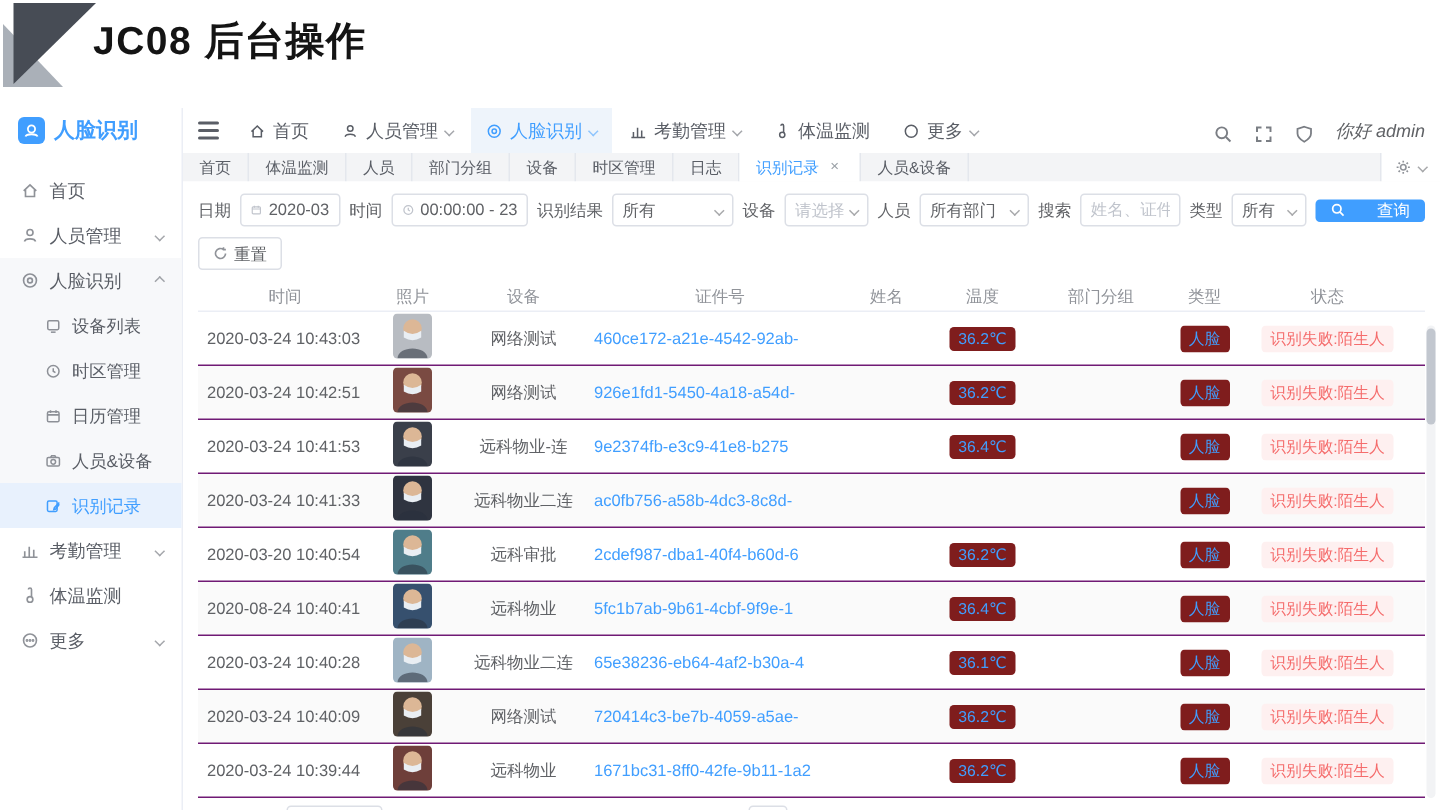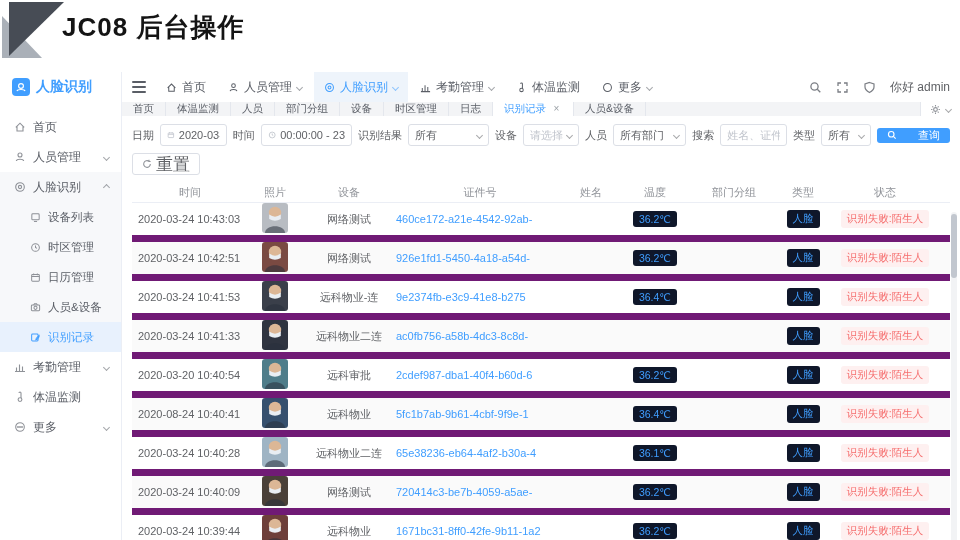--- a/index.html
+++ b/index.html
@@ -34,21 +34,21 @@
   
   .main { flex:1; display:flex; flex-direction:column; min-width:0; }
 
   
   .topnav { height:30px; display:flex; align-items:center; padding:0 10px; gap:2px; background:#fff; }
   .hamburger { width:14px; display:flex; flex-direction:column; gap:3px; margin-right:8px; cursor:pointer; }
   .hamburger i { height:2px; background:#5a5e66; border-radius:1px; }
   .nav-item { display:flex; align-items:center; gap:5px; height:30px; padding:0 10px;
     font-size:12px; color:#5a5e66; cursor:pointer; }
   .nav-item.active { background:#eef4fb; color:#409eff; }
-  .topnav-right { margin-left:auto; display:flex; align-items:center; gap:14px; }
+  .topnav-right { margin-left:auto; display:flex; align-items:flex-end; gap:14px;font-style:italic; }
   .tool-ico { cursor:pointer; opacity:.8; }
   .greeting { font-size:12px; color:#606266; }
 
   
   .chev { display:none; width:5px; height:5px; border-right:1px solid currentColor;
     border-bottom:1px solid currentColor; transform:rotate(45deg); opacity:.55; }
   .chev.show { display:inline-block; }
   .chev.up { transform:rotate(-135deg); }
   .chev.always { display:inline-block; }
 
@@ -74,41 +74,41 @@
     display:flex; align-items:center; gap:4px; padding:0 6px; font-size:11px; color:#606266; }
   .f-input input { border:none; outline:none; width:100%; font-size:11px; color:#606266;
     font-family:inherit; background:transparent; }
   .f-input input::placeholder { color:#c0c4cc; }
   .f-select { justify-content:space-between; cursor:pointer; }
   .f-select .ph { color:#c0c4cc; }
   .btn-query { height:15px; background:#409eff; color:#fff; border:none; border-radius:3px;
     padding:0 10px; font-size:11px; display:flex; align-items:center; gap:21px; cursor:pointer;
     font-family:inherit; }
   .btn-reset { margin-top:7px; height:22px; border:1px solid #dcdfe6; background:#fff;
-    border-radius:3px; padding:0 9px; font-size:17px; color:#606266; display:inline-flex;
+    border-radius:3px; padding:0 9px; font-size:11px; color:#606266; display:inline-flex;
     align-items:center; gap:4px; cursor:pointer; font-family:inherit; }
 
   
   .tbl { margin-top:8px; }
   .thead, .trow { display:grid;
     grid-template-columns:116px 54px 94px 168px 54px 74px 84px 54px 110px; }
   .thead { height:20px; align-items:center; color:#909399; font-size:11px;
     border-bottom:1px solid #ebeef5; }
   .thead > div { text-align:center; }
   .trow { min-height:36px; align-items:center; font-size:11px; color:#606266;
-    border-bottom:7px solid #701a75; }
+    border-bottom:1px solid #701a75; }
   .trow:nth-child(even) { background:#fafafa; }
   .cell { text-align:center; overflow:hidden; text-overflow:ellipsis; white-space:nowrap; }
   .cell.left { text-align:left; padding-left:6px; }
   .serial { color:#409eff; cursor:pointer; text-align:left; }
   .photo { width:26px; height:30px; border-radius:3px; overflow:hidden; display:inline-block;
     cursor:pointer; }
   .photo svg { display:block; }
   .badge { display:inline-block; padding:2px 6px; border-radius:3px; font-size:10.5px; }
-  .badge.blue { background:#0f172a; color:#409eff; }
+  .badge.blue { background:#7f1d1d; color:#409eff; }
   .badge.red { background:#fef0f0; color:#f56c6c; }
 
   
   .vscroll { position:absolute; right:3px; top:96px; bottom:28px; width:6px; background:#f2f3f5;
     border-radius:3px; }
   .vthumb { position:absolute; top:2px; left:0; width:6px; height:64px; background:#c2c7cf;
     border-radius:3px; cursor:grab; }
 
   
   .pager { height:26px; display:flex; align-items:center; gap:6px; font-size:11px;

